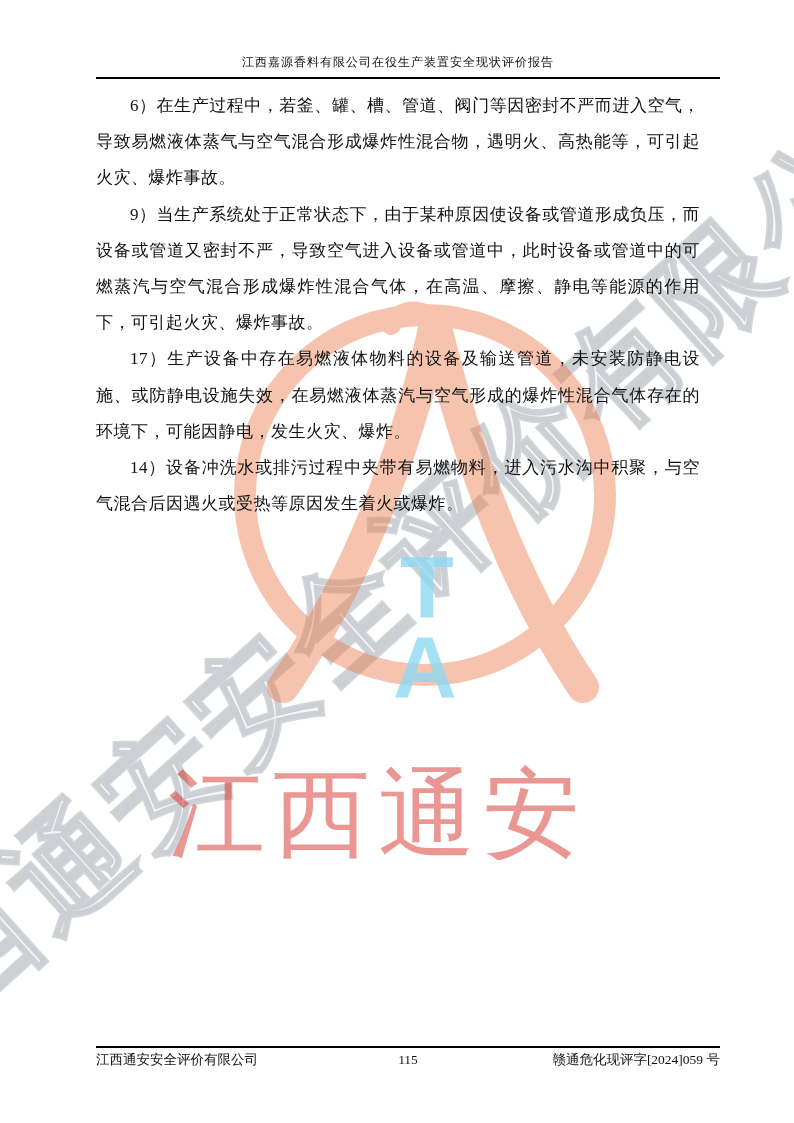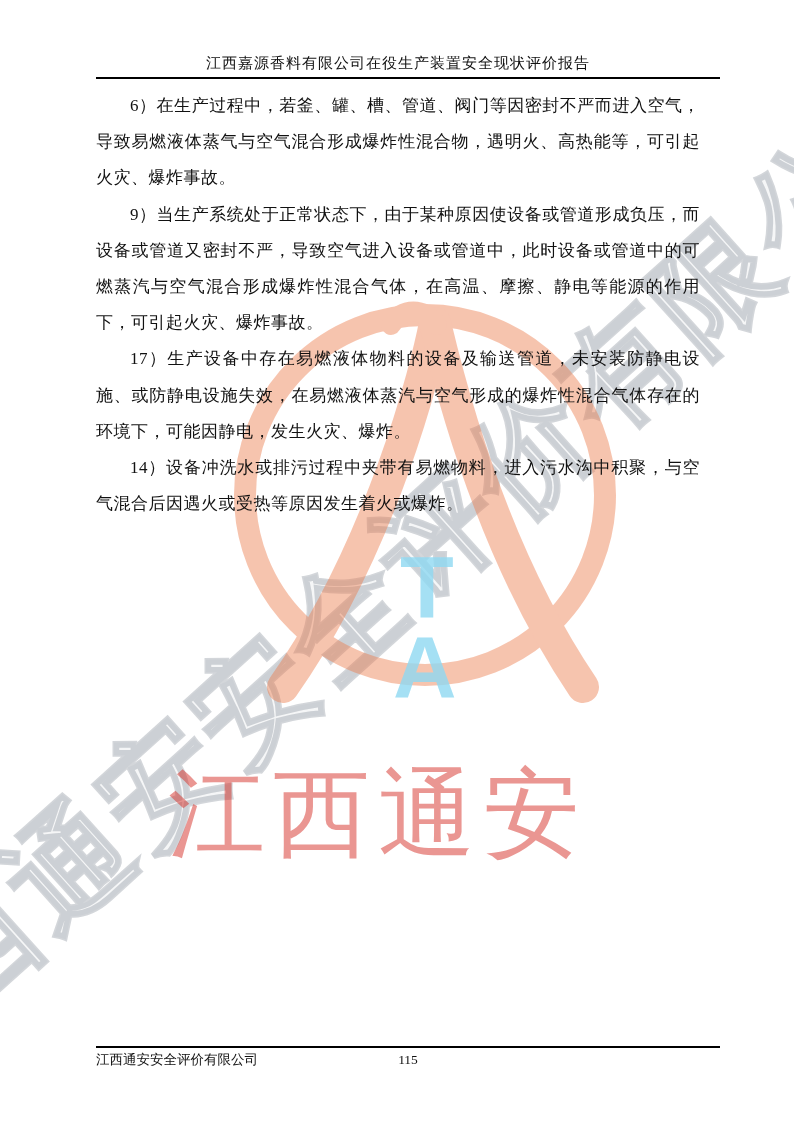--- a/index.html
+++ b/index.html
@@ -55,21 +55,21 @@
     font-family: "Liberation Serif", "DejaVu Serif", serif;
   }
 
   
   .header-title {
     position: absolute;
     left: 96px;
     width: 604px;
     top: 54px;
     text-align: center;
-    font-size: 15px;
+    font-size: 12px;
     letter-spacing: 1px;
     z-index: 2;
   }
   .header-rule {
     position: absolute;
     left: 96px;
     right: 74px;
     top: 77px;
     border-top: 2px solid #000000;
     z-index: 2;
@@ -147,15 +147,16 @@
     <p>6）在生产过程中，若釜、罐、槽、管道、阀门等因密封不严而进入空气，导致易燃液体蒸气与空气混合形成爆炸性混合物，遇明火、高热能等，可引起火灾、爆炸事故。</p>
     <p>9）当生产系统处于正常状态下，由于某种原因使设备或管道形成负压，而设备或管道又密封不严，导致空气进入设备或管道中，此时设备或管道中的可燃蒸汽与空气混合形成爆炸性混合气体，在高温、摩擦、静电等能源的作用下，可引起火灾、爆炸事故。</p>
     <p>17）生产设备中存在易燃液体物料的设备及输送管道，未安装防静电设施、或防静电设施失效，在易燃液体蒸汽与空气形成的爆炸性混合气体存在的环境下，可能因静电，发生火灾、爆炸。</p>
     <p>14）设备冲洗水或排污过程中夹带有易燃物料，进入污水沟中积聚，与空气混合后因遇火或受热等原因发生着火或爆炸。</p>
   </div>
 
   <div class="footer-rule"></div>
   <div class="footer-row">
     <span class="f-left">江西通安安全评价有限公司</span>
     <span class="f-mid">115</span>
+    <span class="f-right">赣通危化现评字[2024]059 号</span>
   </div>
 
 </div>
 
 </body></html>

